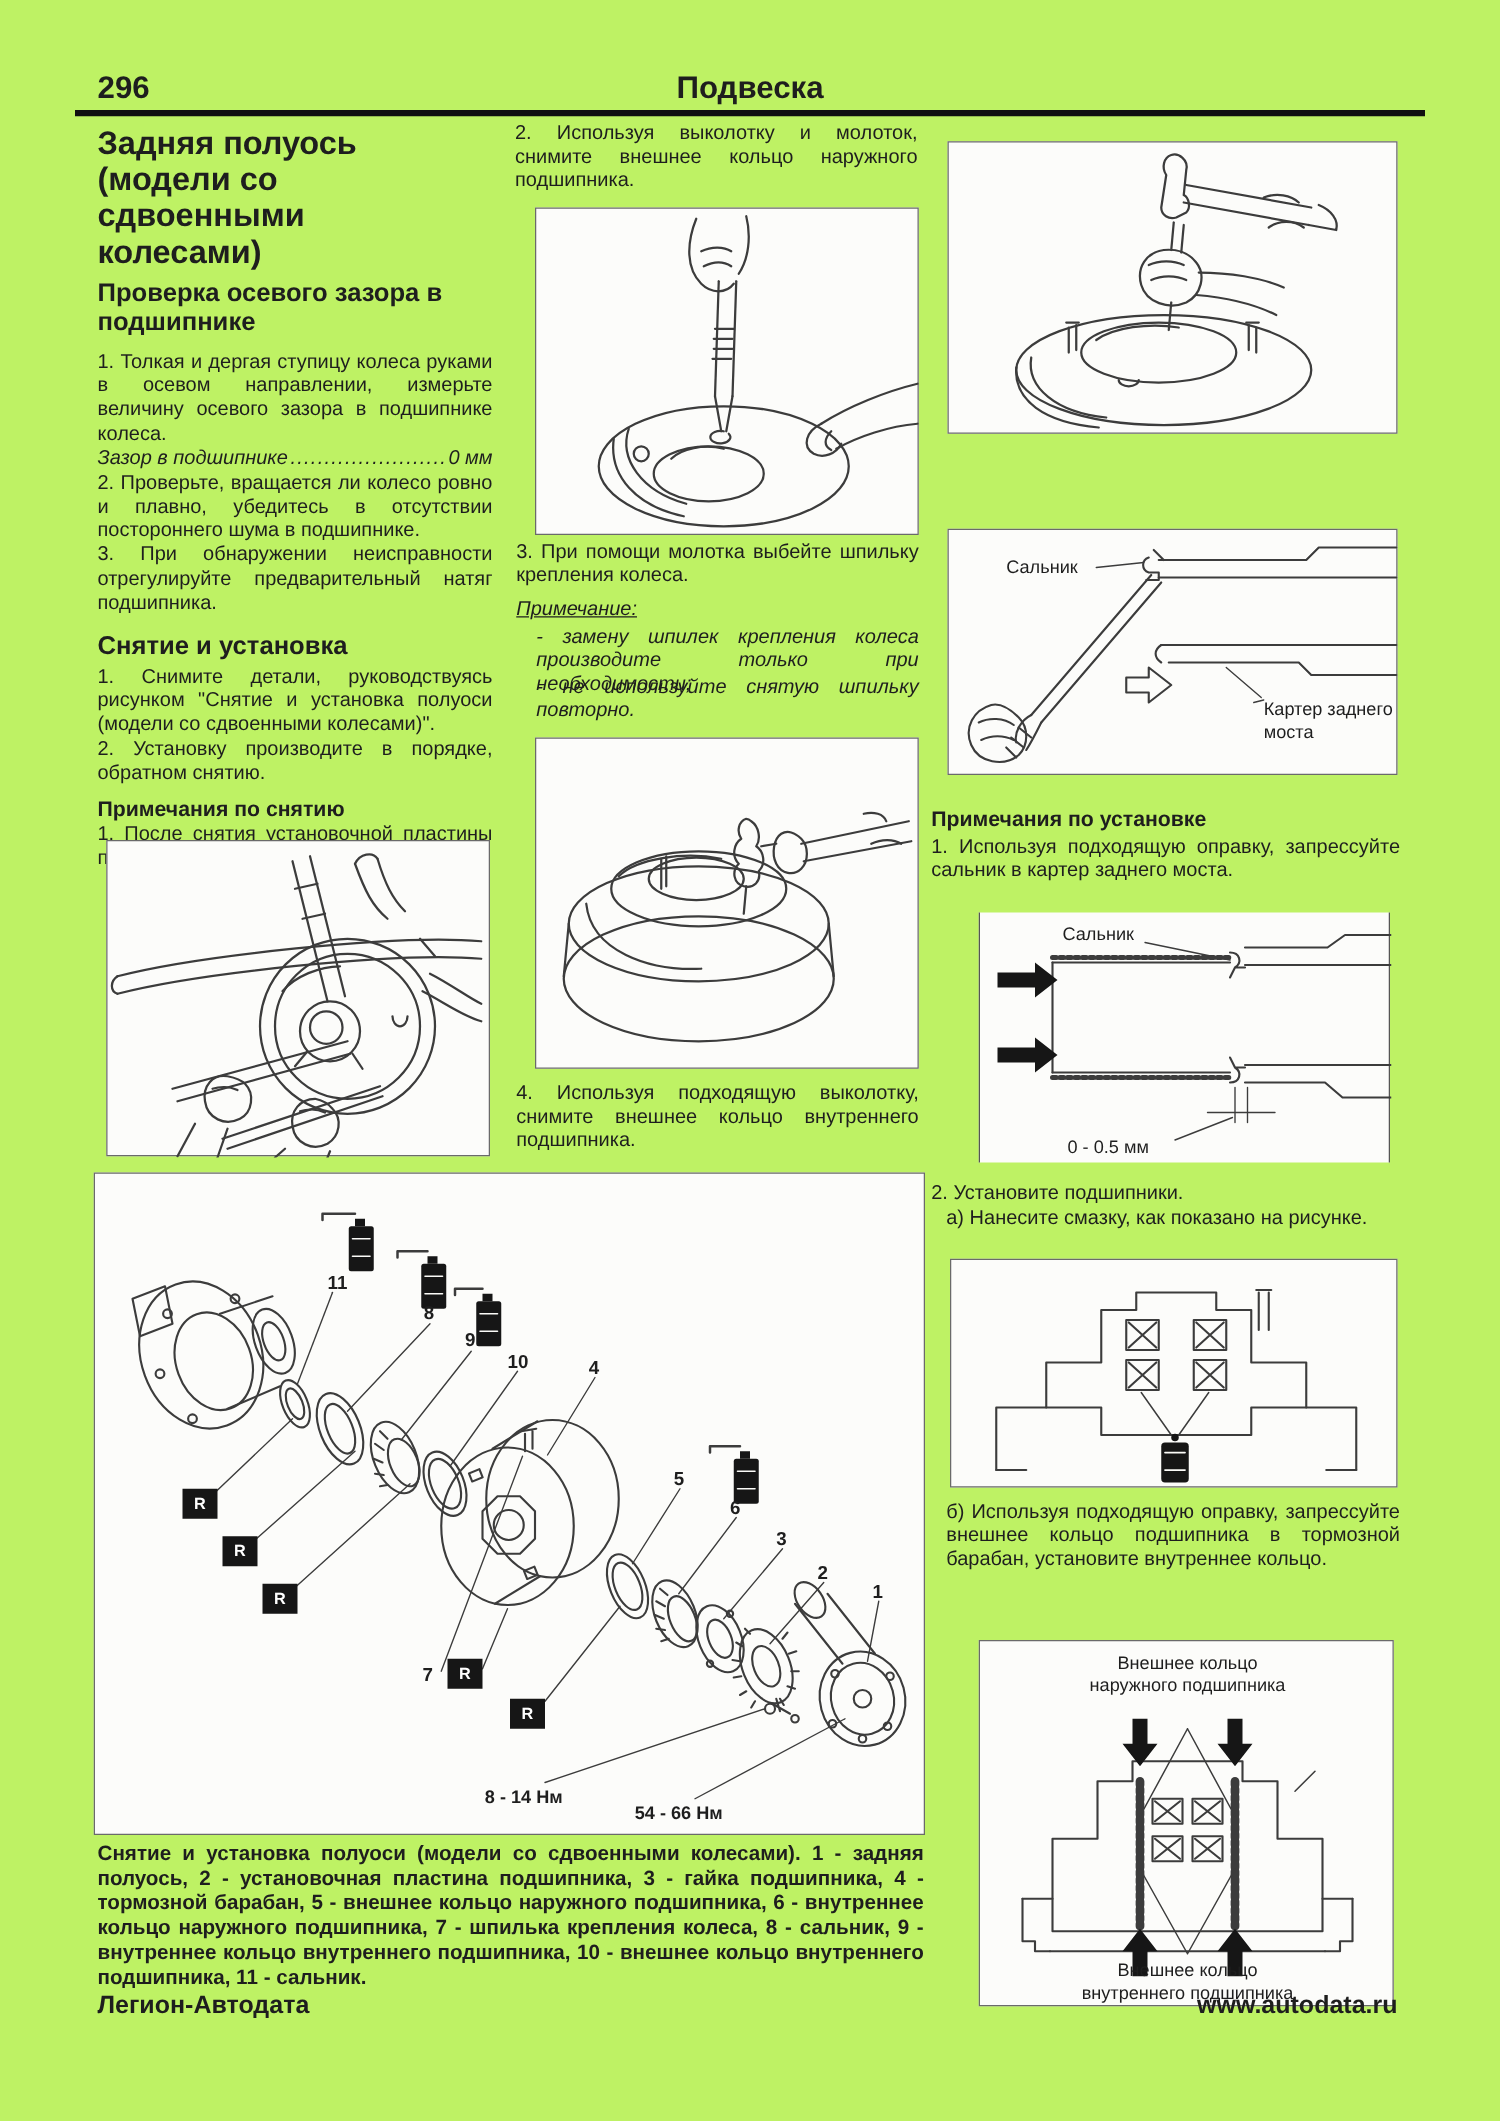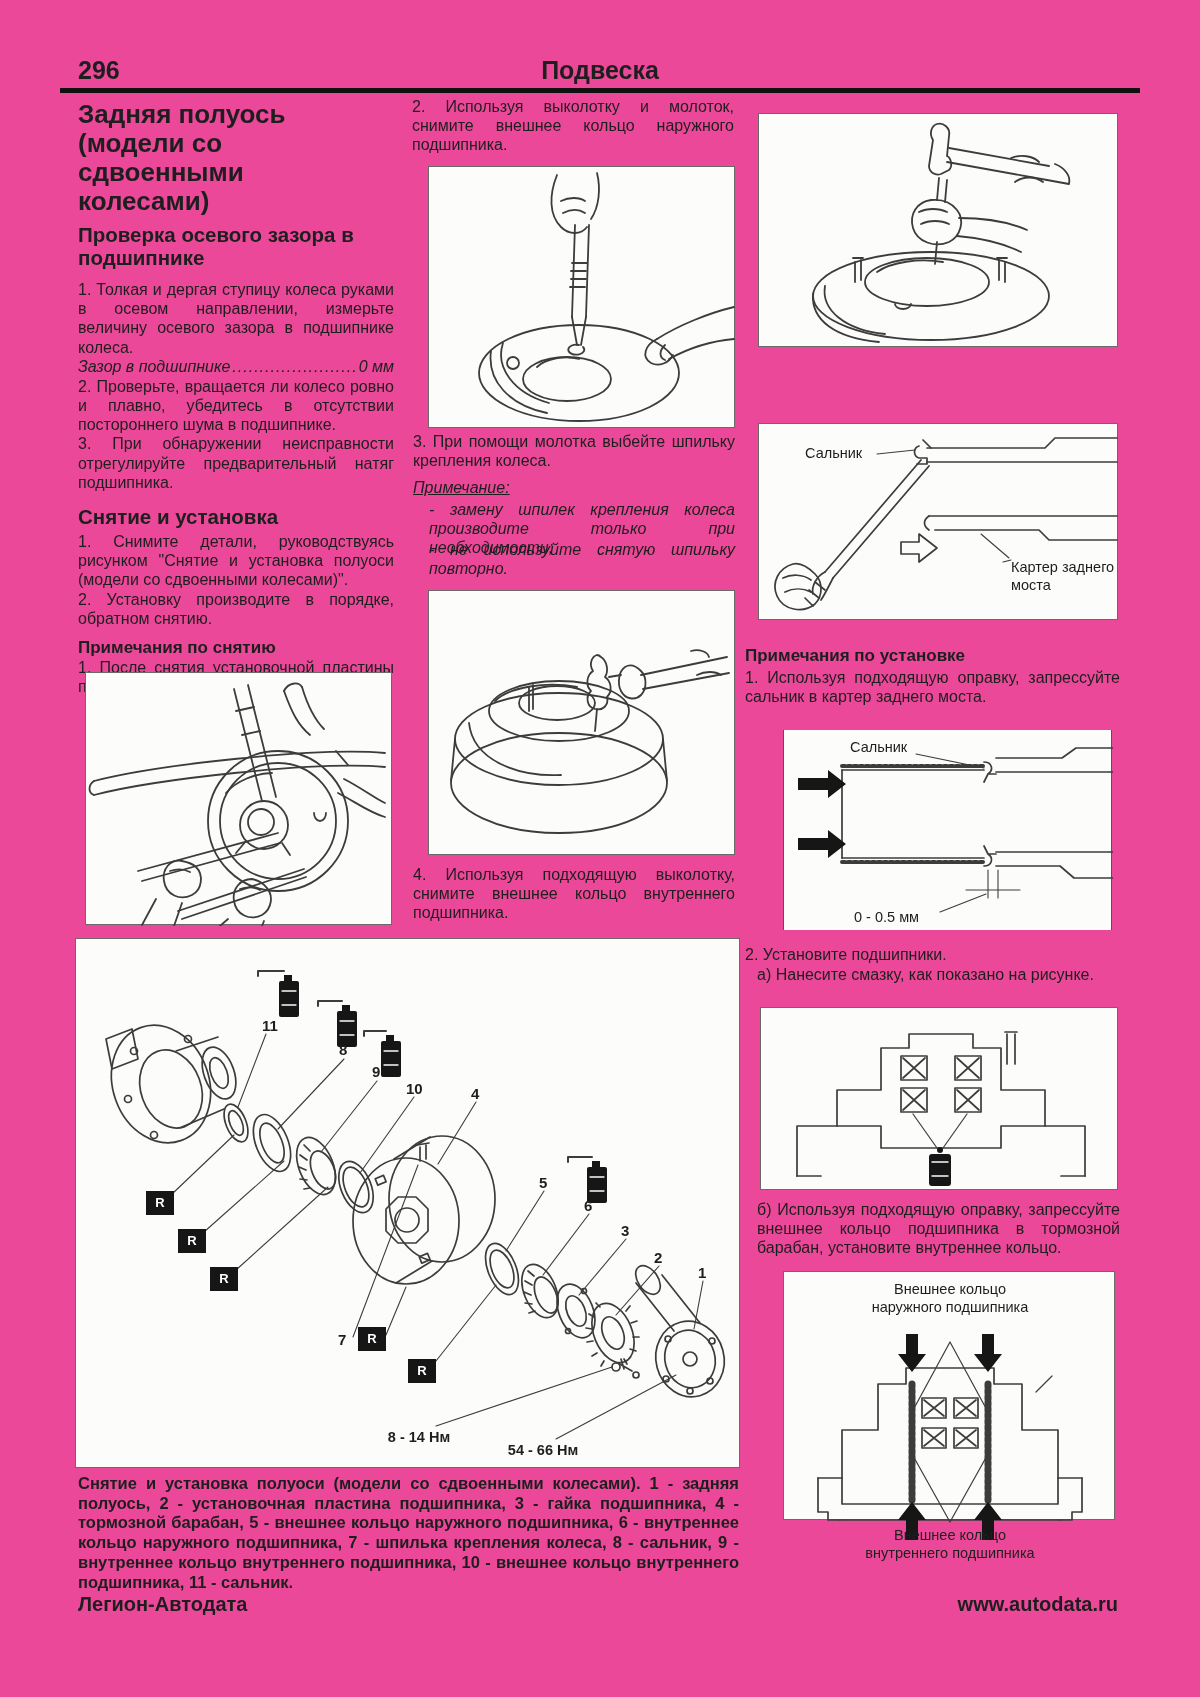--- a/index.html
+++ b/index.html
@@ -1,18 +1,18 @@
 <!DOCTYPE html>
 <html><head>
 <meta charset="utf-8">
 <style>
   *{margin:0;padding:0;box-sizing:border-box}
   html,body{background:#d8d8d4}
   body{width:1200px;height:1697px;position:relative;font-family:"Liberation Sans",sans-serif;color:#1e1e1e}
-  .page{position:absolute;left:0;top:0;width:1200px;height:1697px;background:#ec4899;overflow:hidden}
+  .page{position:absolute;left:0;top:0;width:1200px;height:1697px;background:#bef264;overflow:hidden}
   .abs{position:absolute}
   .txt{font-size:16px;line-height:19.2px;text-align:justify}
   .it{font-style:italic}
   .b{font-weight:bold}
   .h1{font-size:26px;line-height:29px;font-weight:bold}
   .h2{font-size:20.5px;line-height:23px;font-weight:bold}
   .h3{font-size:17px;line-height:20px;font-weight:bold}
   .header-num{font-size:25px;font-weight:bold}
   .header-title{font-size:25px;font-weight:bold;text-align:center}
   .rule{background:#101010}
@@ -309,21 +309,21 @@
 
         <circle cx="179" cy="142" r="3" fill="#161616" stroke="none"></circle>
         <rect x="168" y="146" width="22" height="32" rx="3" fill="#161616" stroke="none"></rect>
         <path d="M171 154 L187 154 M171 168 L187 168" stroke="#fbfbf8" stroke-width="1.4"></path>
       </g>
     </svg>
   </div>
 
   <div class="abs txt" style="left:757px;top:1200px;width:363px">б) Используя подходящую оправку, запрессуйте внешнее кольцо подшипника в тормозной барабан, установите внутреннее кольцо.</div>
 
-  <div class="fig" style="left:783px;top:1271px;width:332px;height:249px">
+  <div class="fig" style="left:783px;top:1312px;width:332px;height:293px">
     <svg viewBox="0 0 332 293" width="332" height="293">
       <g fill="none" stroke="#3c3c3c" stroke-width="1.7" stroke-linecap="round" stroke-linejoin="round">
 
         <path d="M34 206 L58 206 L58 158 L94 158 L94 112 L122 112 L122 96 L210 96 L210 112 L238 112 L238 158 L274 158 L274 206 L298 206"></path>
         <path d="M34 206 L34 240 L44 240 L44 248 L56 248"></path>
         <path d="M298 206 L298 240 L288 240 L288 248 L276 248"></path>
         <path d="M56 248 L276 248"></path>
         <path d="M58 206 L58 232 L274 232 L274 206"></path>
 
         <path d="M128 112 L128 228" stroke-width="7" stroke-dasharray="3 3"></path>

